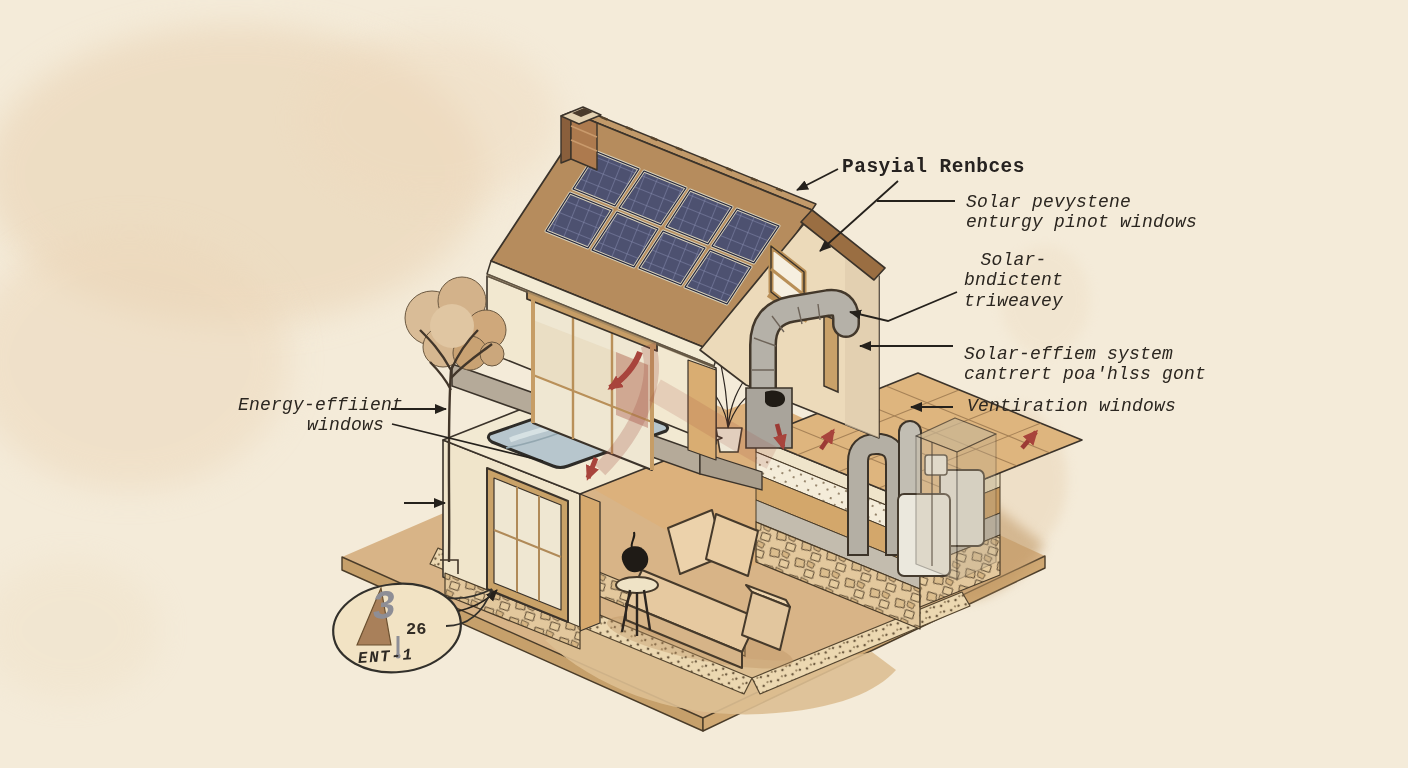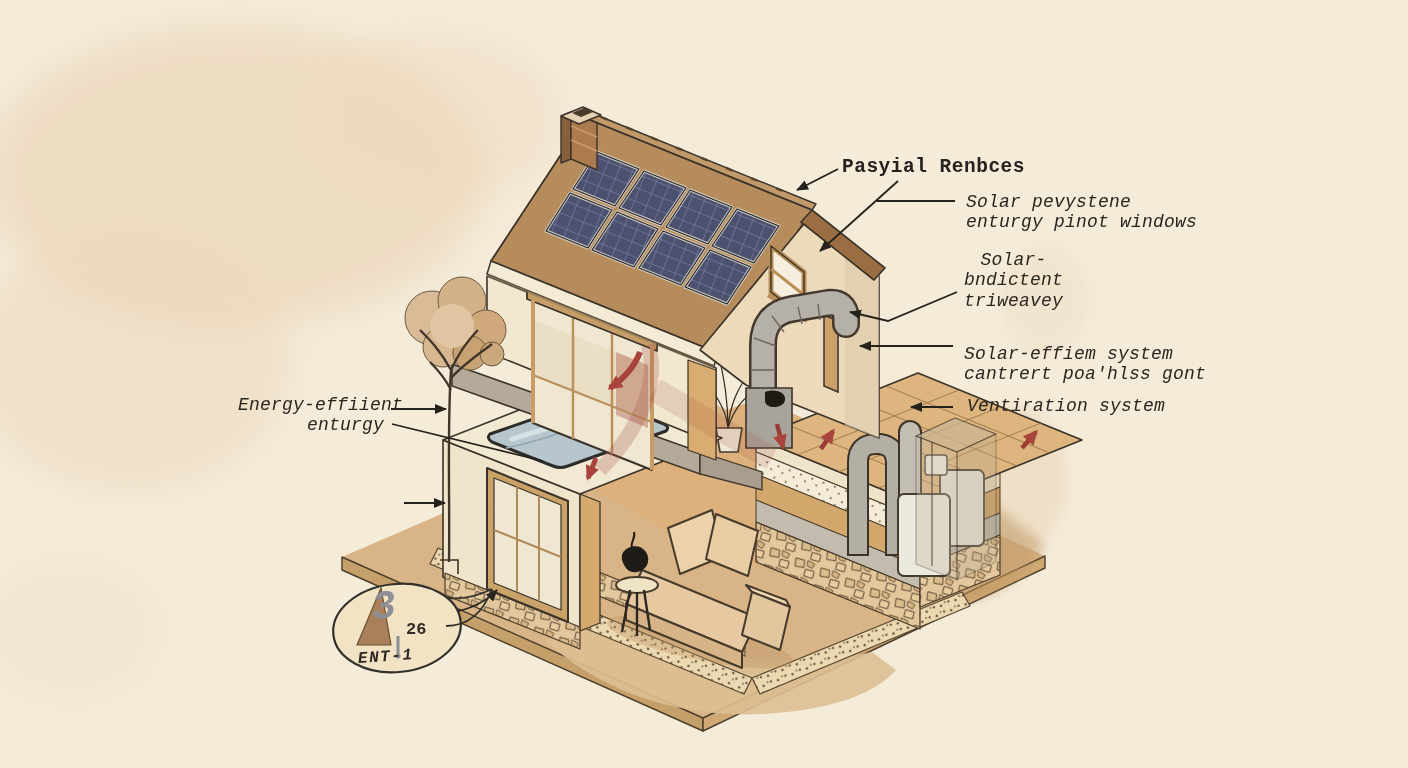--- a/index.html
+++ b/index.html
@@ -303,26 +303,26 @@
   <span class="ln">bndictent</span>
   <span class="ln">triweavey</span>
 </div>
 
 <div class="lbl" style="left:964px;top:344px;">
   <span class="ln">Solar-effiem system</span>
   <span class="ln">cantrert poa'hlss gont</span>
 </div>
 
 <div class="lbl" style="left:967px;top:396px;">
-  <span class="ln">Ventiration system</span>
+  <span class="ln">Ventiration windows</span>
 </div>
 
 <div class="lbl right" style="left:238px;top:395px;width:146px;">
   <span class="ln">Energy-effiient</span>
-  <span class="ln">enturgy</span>
+  <span class="ln">windows</span>
 </div>
 
 
 <div class="badge-num" style="left:372px;top:588px;">3</div>
 <div class="badge-val" style="left:406px;top:621px;">26</div>
 <div class="badge-code" style="left:358px;top:649px;">ENT-1</div>
 
 </div>
 
 </body></html>

